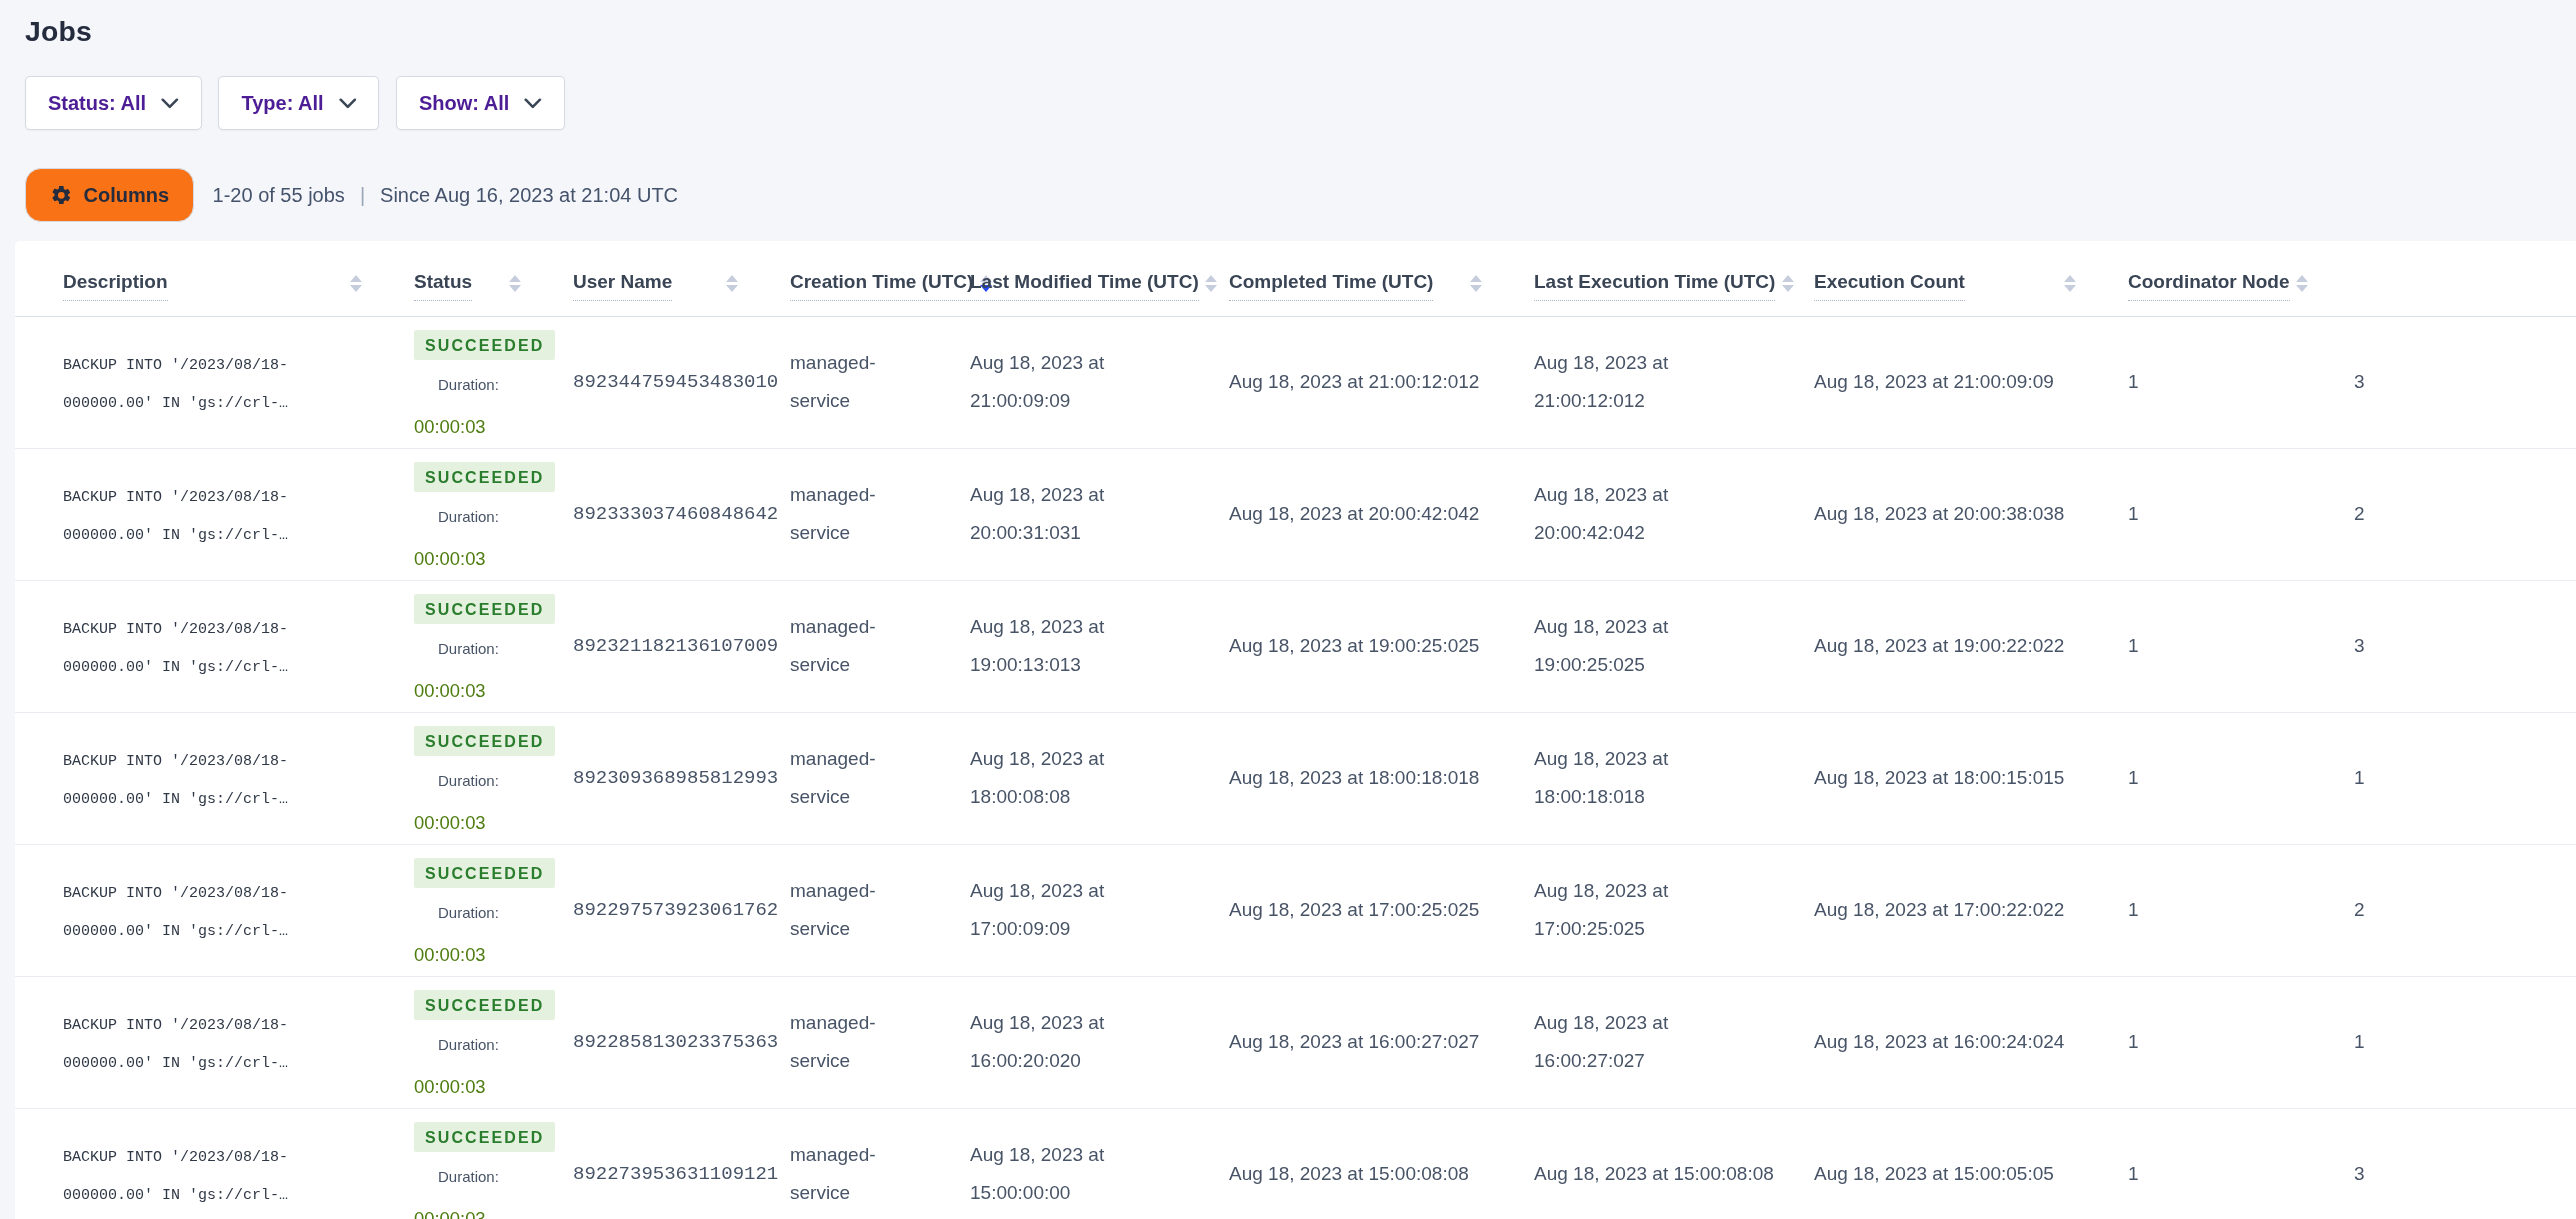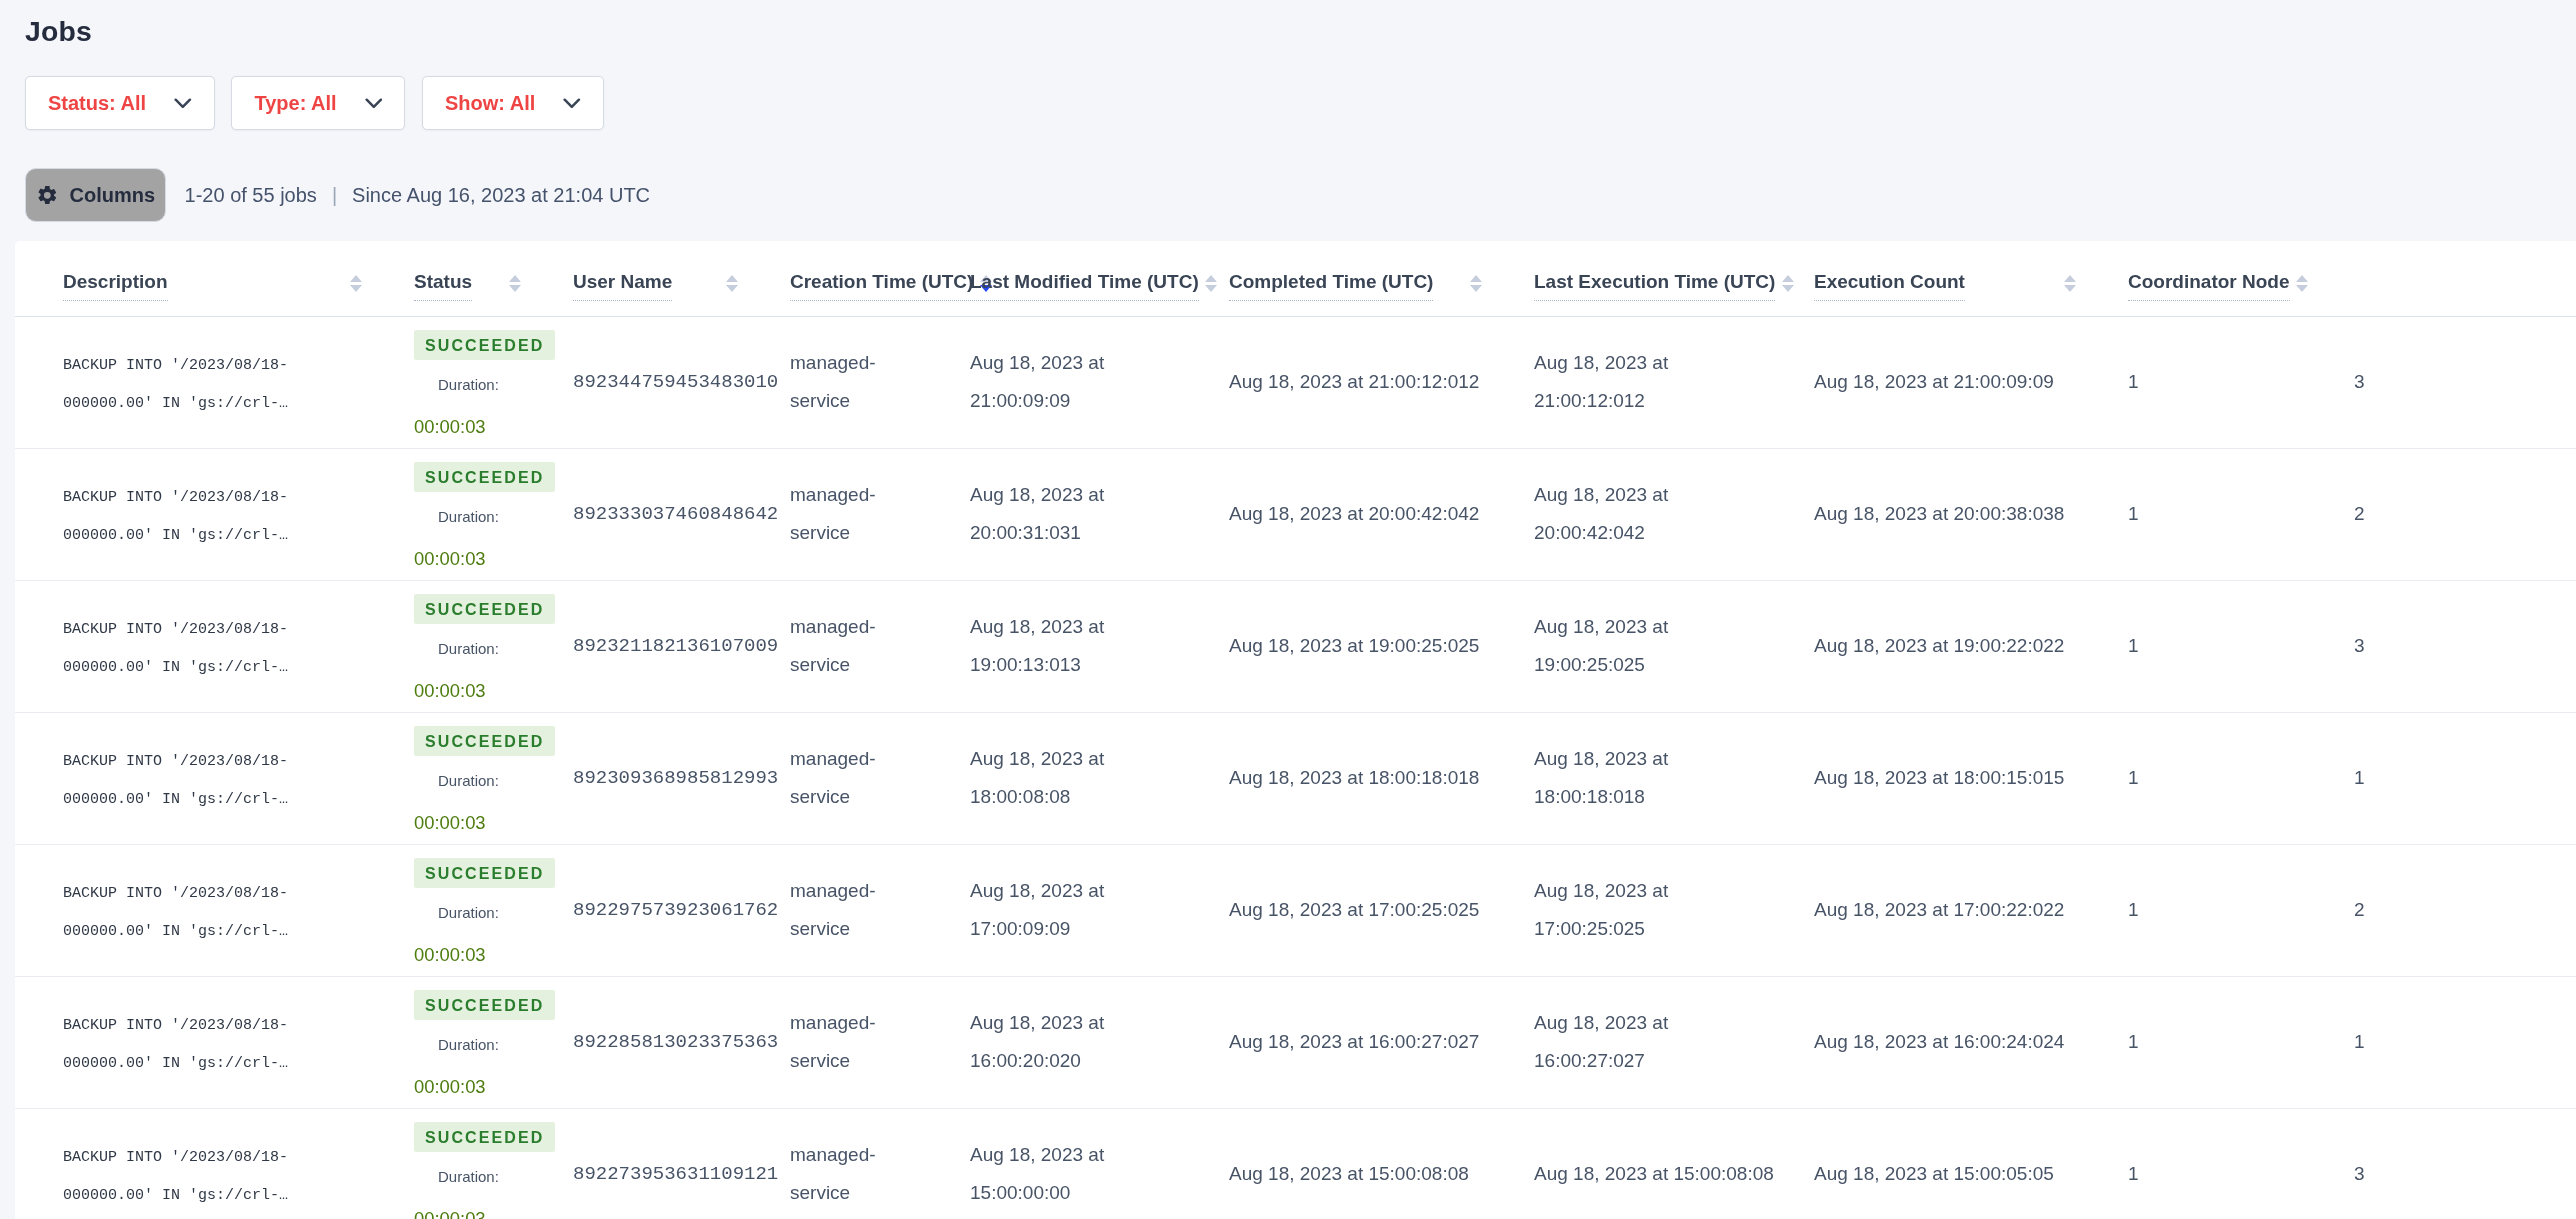--- a/index.html
+++ b/index.html
@@ -7,30 +7,30 @@
   body { font-family:"Liberation Sans", sans-serif; }
 
   .page { position:relative; width:2576px; height:1219px; background:#f4f6fa; overflow:hidden; }
 
   .page-title { padding:15px 0 0 25px; font-size:28.4px; font-weight:700; color:#242c3e; letter-spacing:0.2px; }
 
   
   .filters { margin:28.4px 0 0 25px; display:flex; gap:16.7px; }
   .filter-btn {
     height:54px; padding:0 22px; background:#fff; border:0.8px solid #d5dae3; border-radius:5px;
-    display:flex; align-items:center; gap:28px; cursor:pointer;
-    font-family:"Liberation Sans",sans-serif; font-size:20px; font-weight:700; color:#ef4444;
+    display:flex; align-items:center; gap:15px; cursor:pointer;
+    font-family:"Liberation Sans",sans-serif; font-size:20px; font-weight:700; color:#4c1d95;
     box-shadow:0 0.8px 1.7px rgba(40,50,70,.05);
   }
   .chev { display:block; }
 
   
   .toolbar { margin:38px 0 0 25px; display:flex; align-items:center; }
   .columns-btn {
-    height:54px; padding:0 10px; background:#a3a3a3; border:0.8px solid #d5dae3; border-radius:11px;
+    height:54px; padding:0 24px; background:#f97316; border:0.8px solid #d5dae3; border-radius:16px;
     display:flex; align-items:center; gap:11px; cursor:pointer;
     font-family:"Liberation Sans",sans-serif; font-size:20px; font-weight:700; color:#242c3e;
   }
   .gear-svg { display:block; }
   .results-count { margin-left:18.4px; font-size:20px; color:#45526b; }
   .pipe { margin:0 15px; font-size:20px; color:#9aa5b8; }
   .since { font-size:20px; color:#45526b; }
 
   
   .card { margin:18.4px 0 0 15px; width:2561px; min-height:1004px; background:#fff; border-top-left-radius:5px; }

